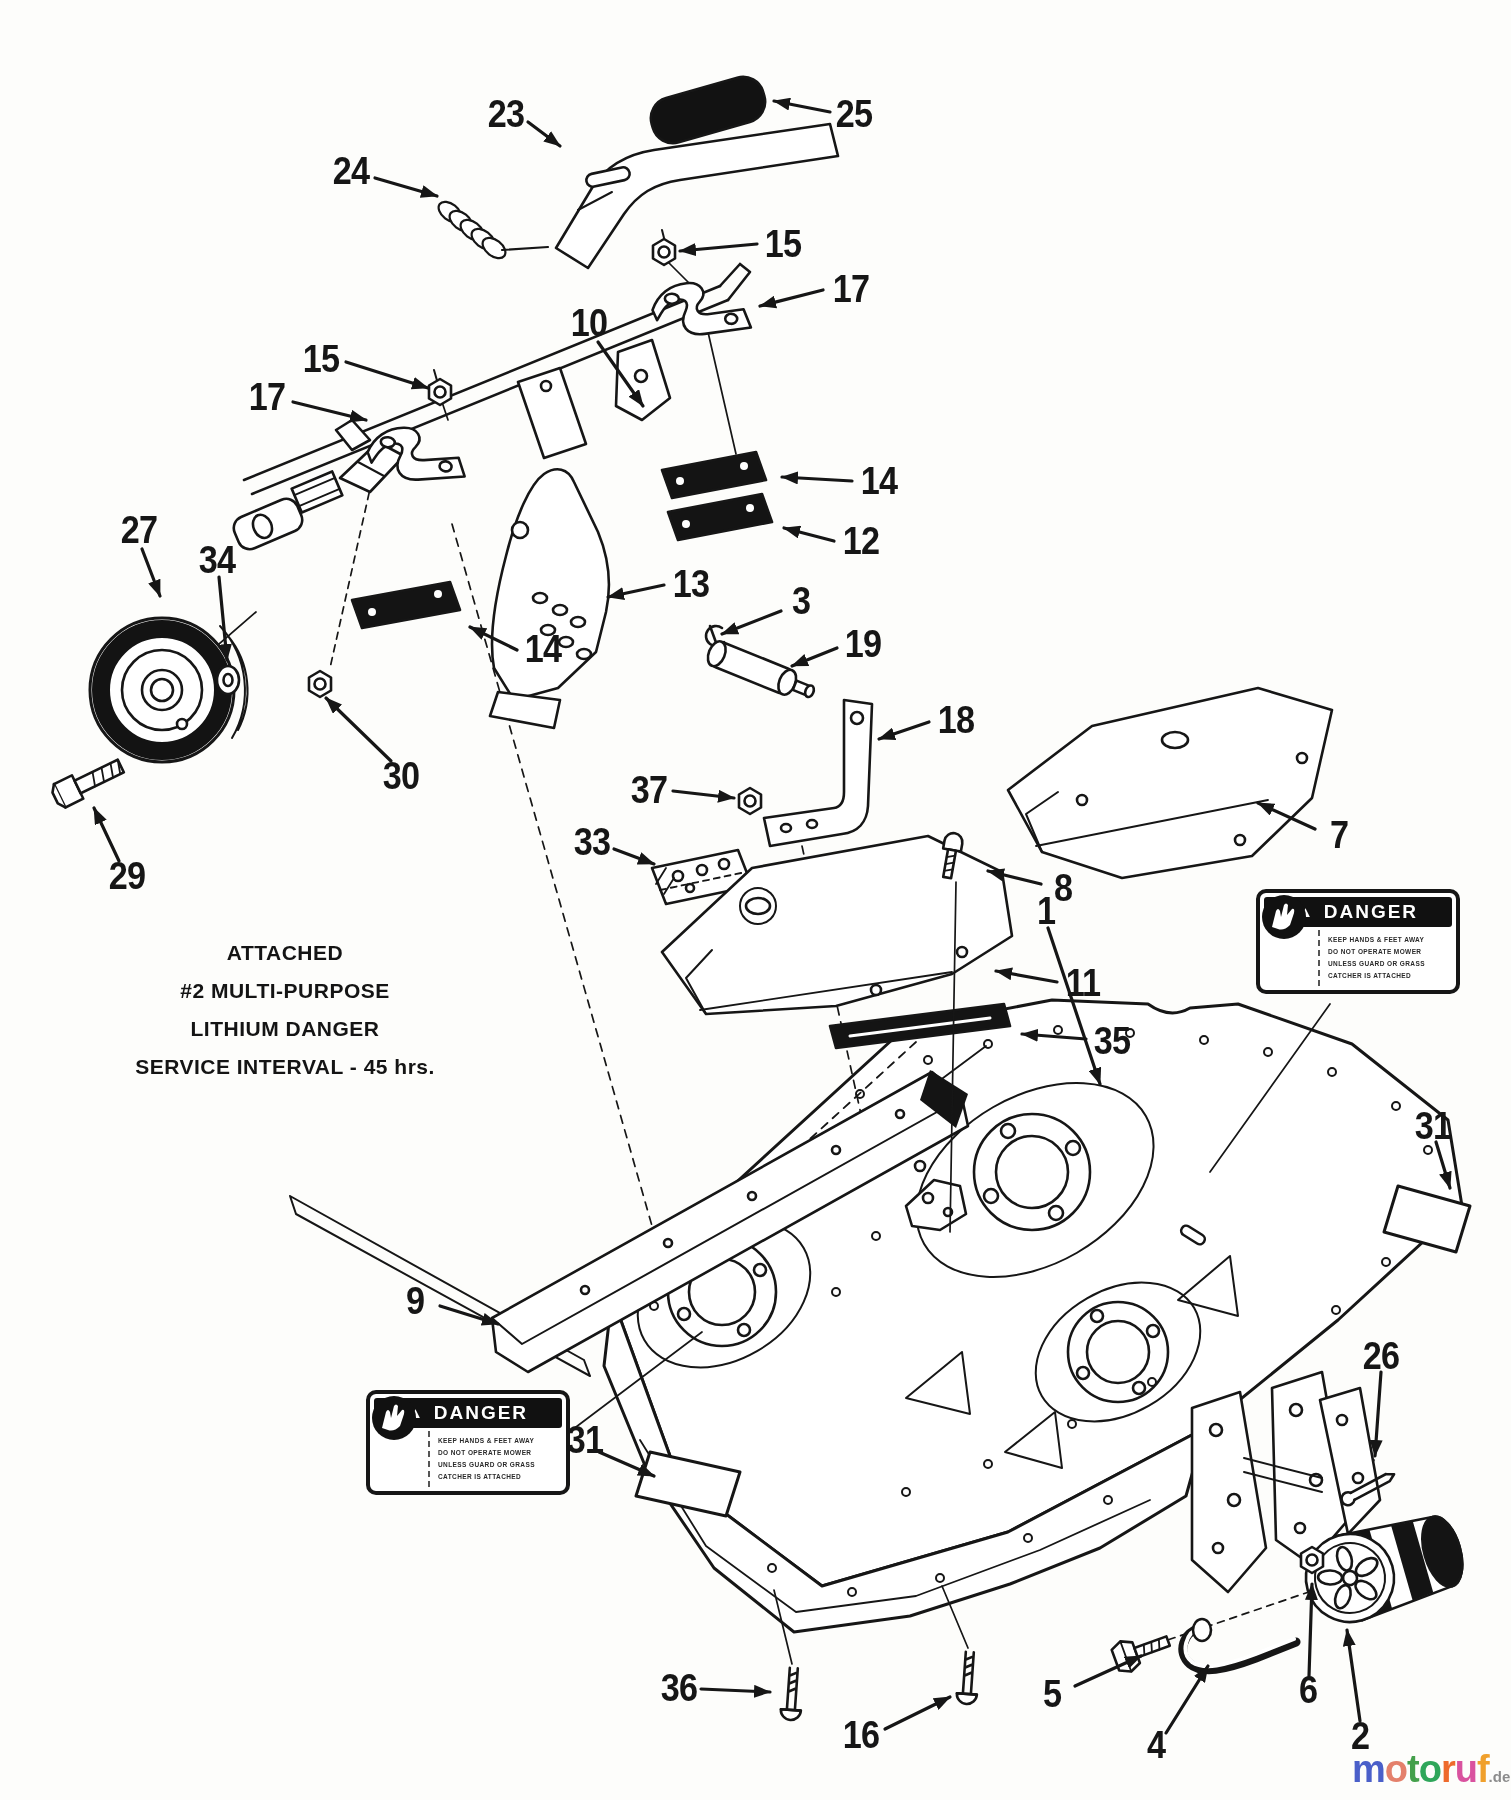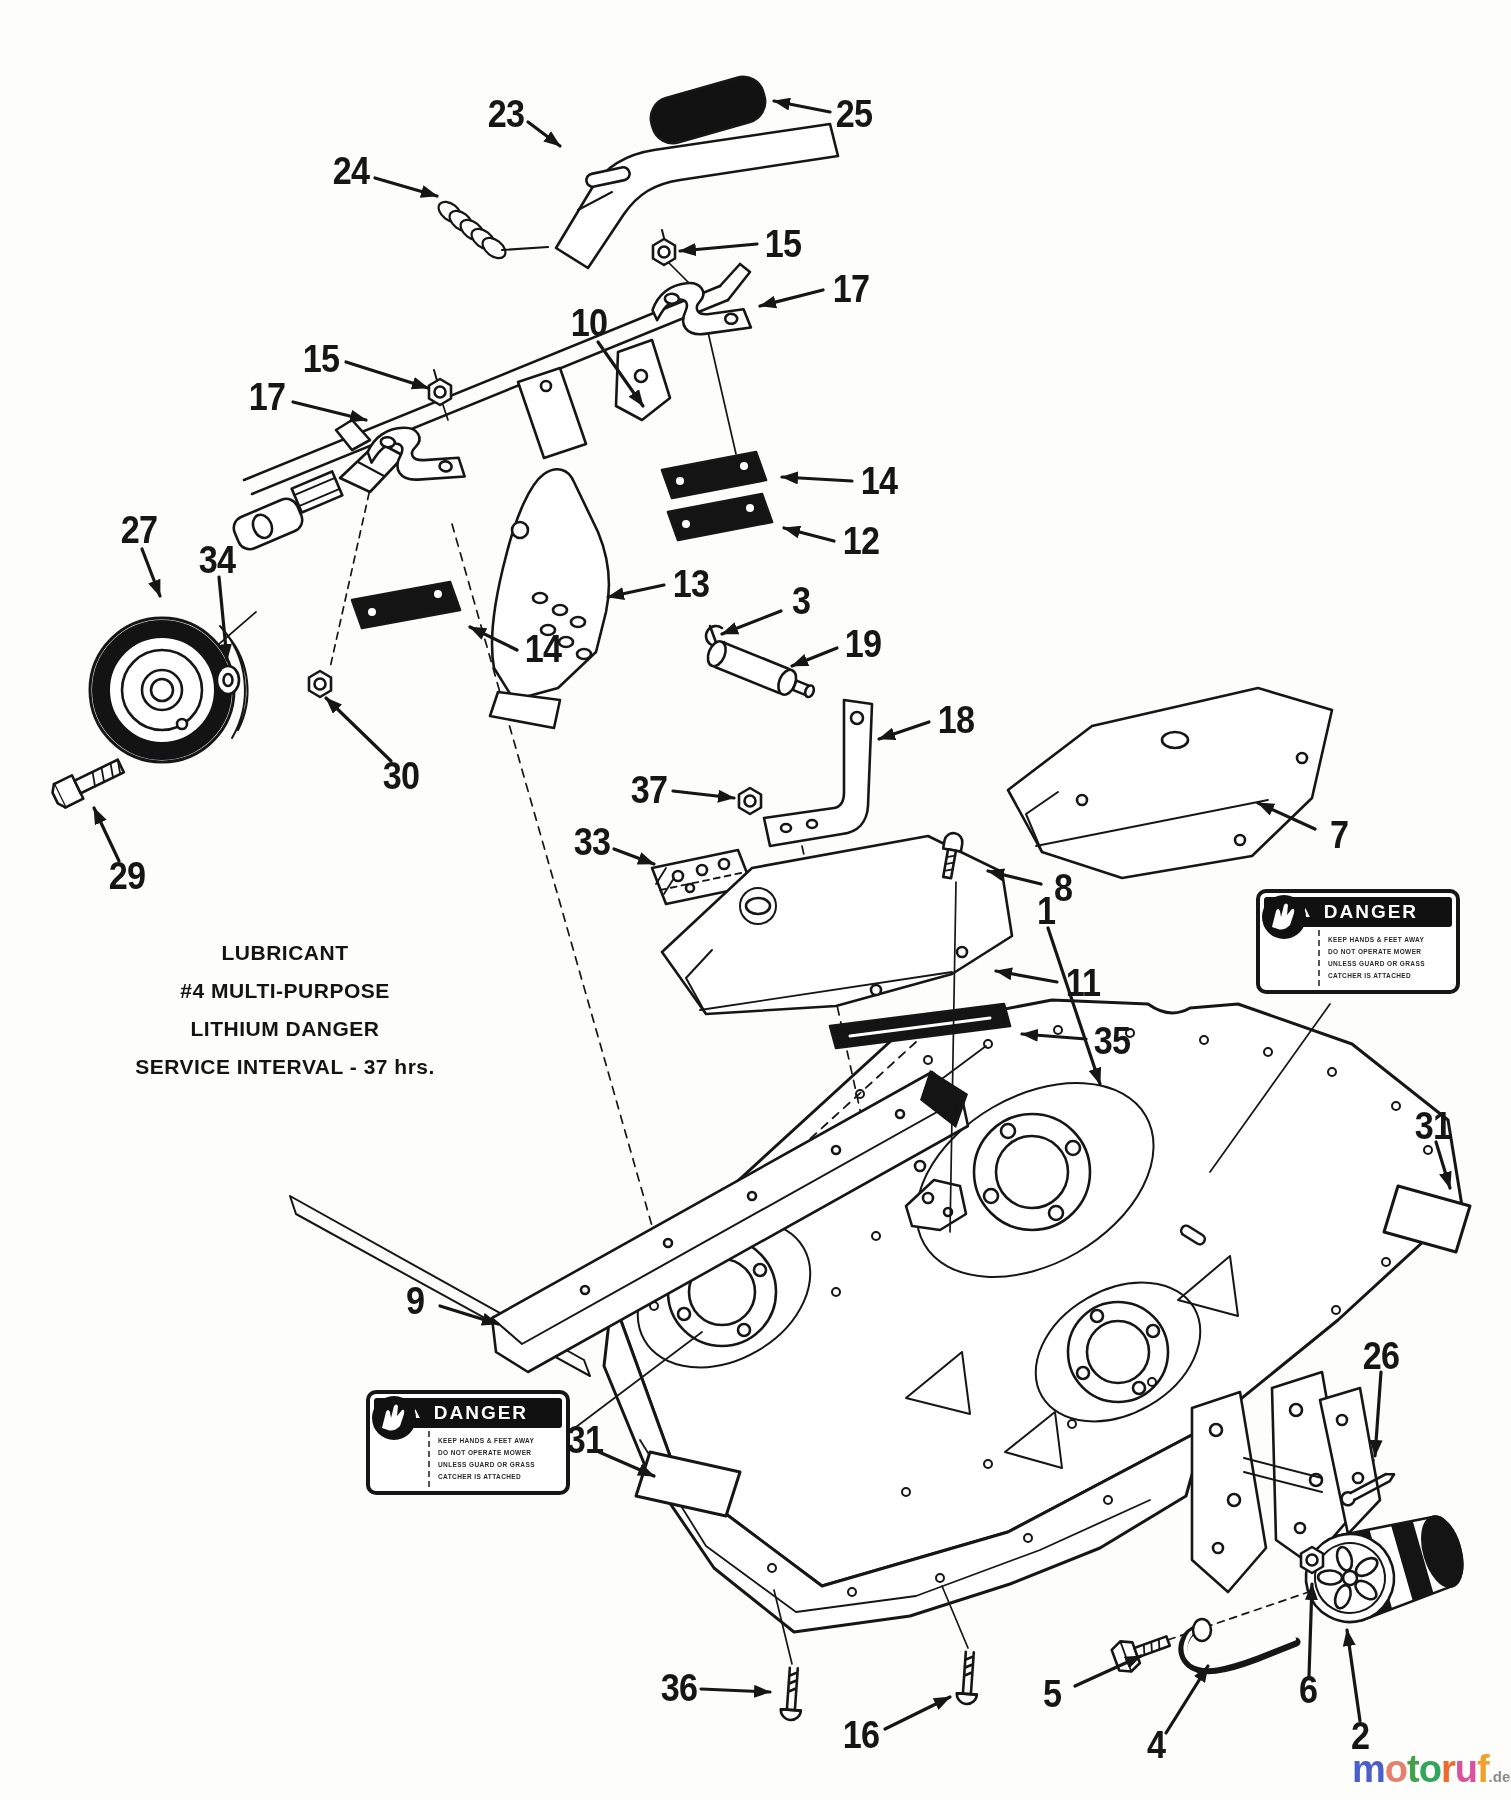--- a/index.html
+++ b/index.html
@@ -393,24 +393,24 @@
     <path d="M885,1729 L950,1697" marker-end="url(#arr)"></path>
     <path d="M1075,1686 L1141,1656" marker-end="url(#arr)"></path>
     <path d="M1166,1733 L1208,1666" marker-end="url(#arr)"></path>
     <path d="M1309,1676 L1312,1584" marker-end="url(#arr)"></path>
     <path d="M1360,1721 L1347,1630" marker-end="url(#arr)"></path>
   </g>
 </g>
 </svg>
 
 <div class="note">
-  <div>LUBRICANT</div>
-  <div>#4 MULTI-PURPOSE</div>
+  <div>ATTACHED</div>
+  <div>#2 MULTI-PURPOSE</div>
   <div>LITHIUM DANGER</div>
-  <div>SERVICE INTERVAL - 37 hrs.</div>
+  <div>SERVICE INTERVAL - 45 hrs.</div>
 </div>
 
 <div class="danger-label" style="left:1256px;top:889px;">
   <div class="dl-head">
     <span class="dl-tri">▲</span>
     <span>DANGER</span>
   </div>
   <div class="dl-body">
     <div class="dl-icon">
       <svg width="48" height="48" viewBox="0 0 24 24">

